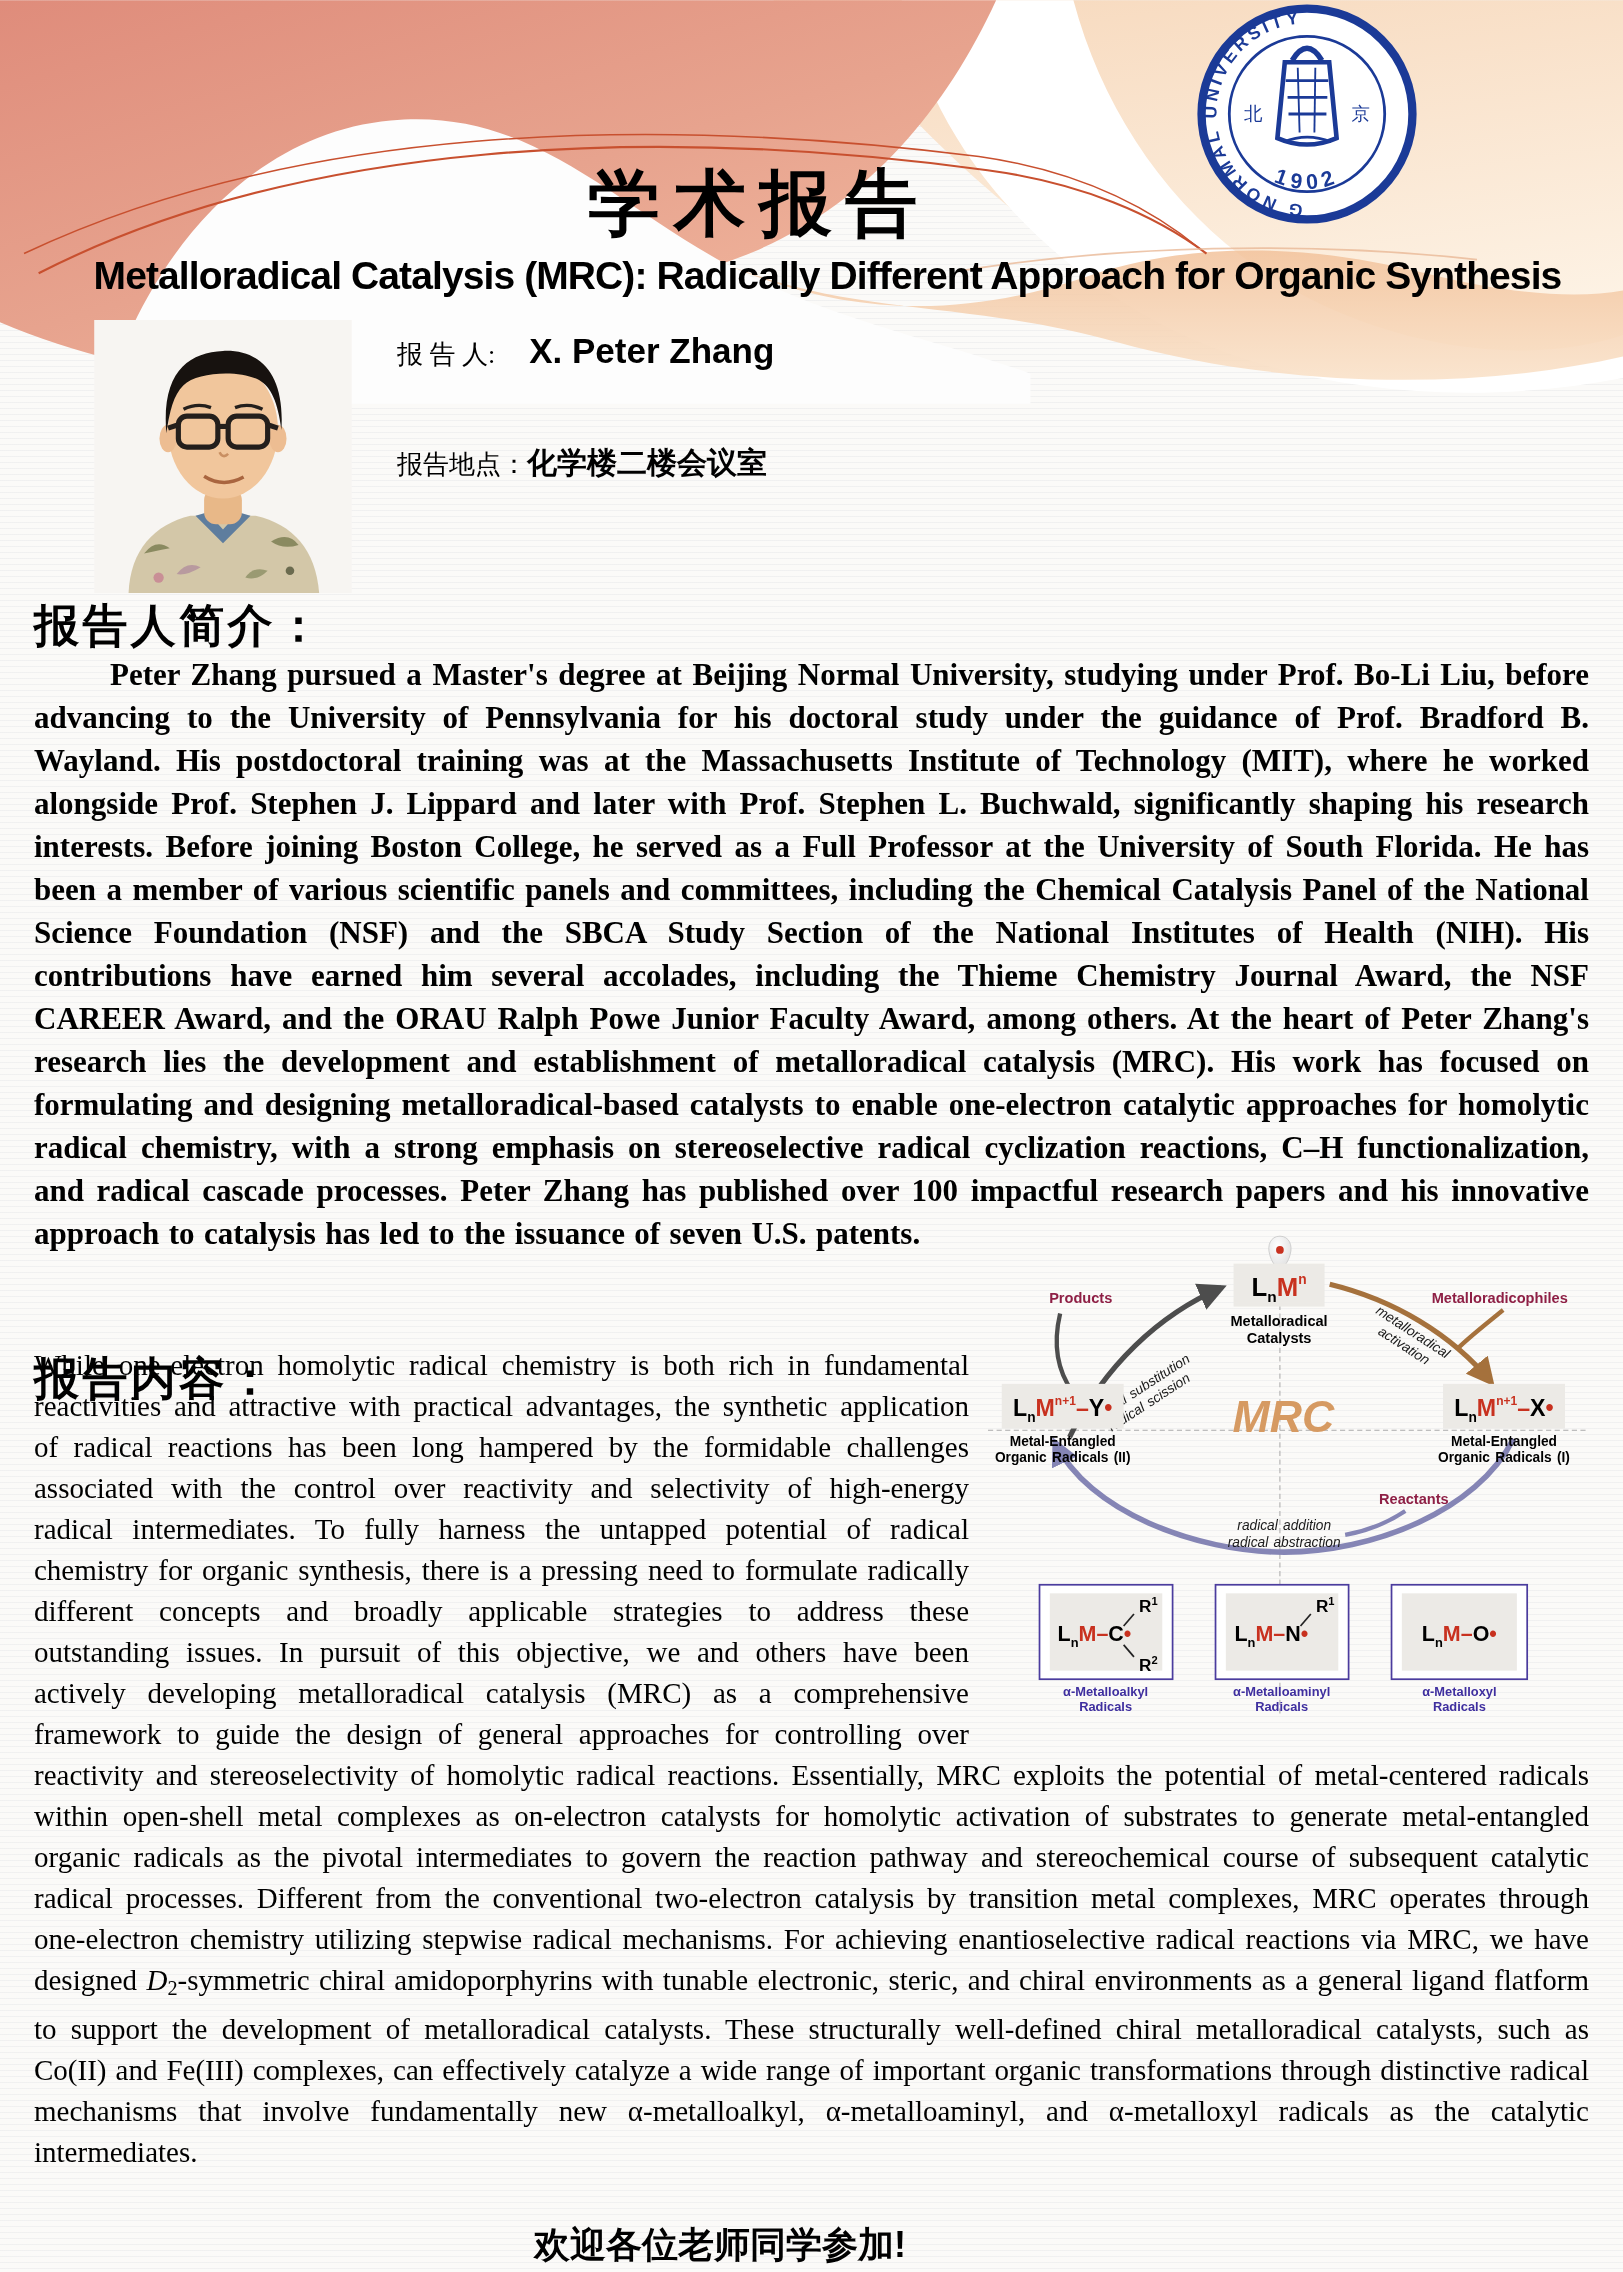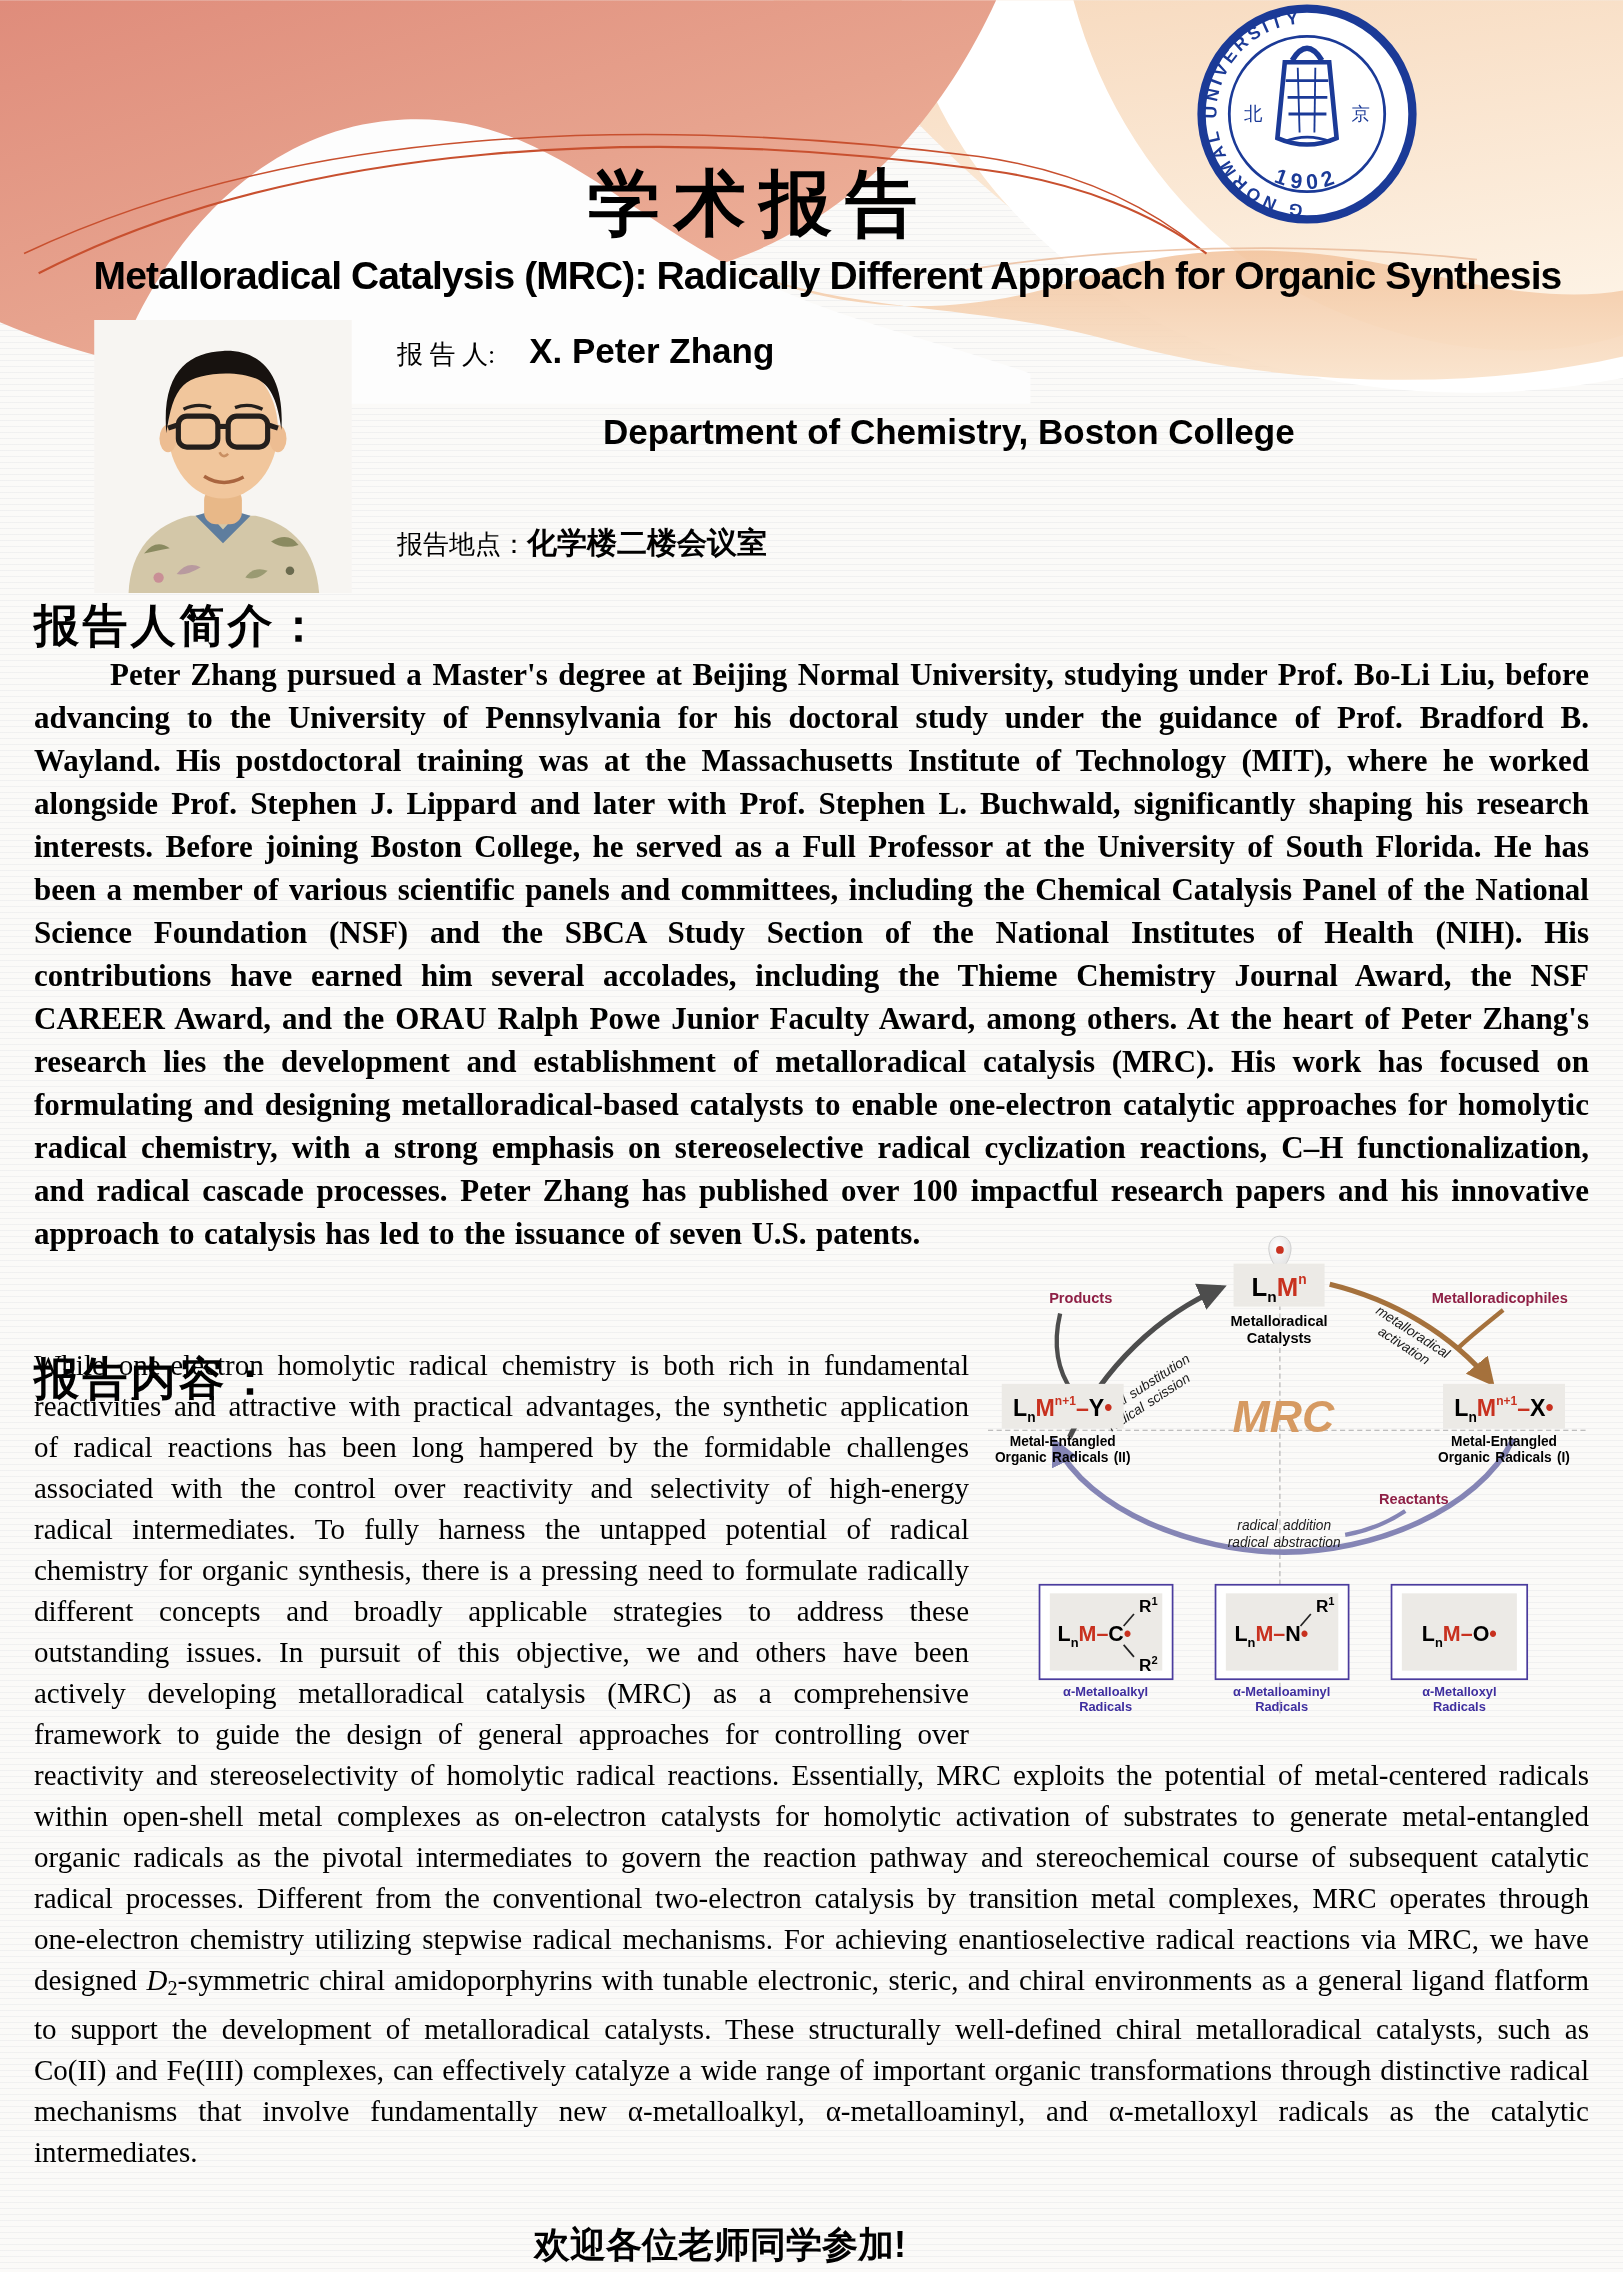--- a/index.html
+++ b/index.html
@@ -150,23 +150,20 @@
     <path d="M128,182 q22,14 46,1" stroke="#a9653f" stroke-width="4" fill="none"></path>
     <path d="M104,104 q16,-8 32,-2" stroke="#241f1c" stroke-width="4" fill="none"></path>
     <path d="M164,102 q16,-6 32,2" stroke="#241f1c" stroke-width="4" fill="none"></path>
   </svg>
 
   <div class="spk-info">
     <div class="spk-row row-name">
       <span class="lab-cn">报  告  人:</span>
       <span class="val-b">X. Peter Zhang</span>
     </div>
-    <div class="spk-row row-dept">
-      <span class="val-b">Department of Chemistry, Boston College</span>
-    </div>
     <div class="spk-row row-venue">
       <span class="lab-cn">报告地点：</span>
       <span class="venue-val">化学楼二楼会议室</span>
     </div>
   </div>
 </div>
 
 <div class="sec-head" id="bio-head">报告人简介：</div>
 <div class="bodytext" id="bio-text">Peter Zhang pursued a Master's degree at Beijing Normal University, studying under Prof. Bo-Li Liu, before advancing to the University of Pennsylvania for his doctoral study under the guidance of Prof. Bradford B. Wayland. His postdoctoral training was at the Massachusetts Institute of Technology (MIT), where he worked alongside Prof. Stephen J. Lippard and later with Prof. Stephen L. Buchwald, significantly shaping his research interests. Before joining Boston College, he served as a Full Professor at the University of South Florida. He has been a member of various scientific panels and committees, including the Chemical Catalysis Panel of the National Science Foundation (NSF) and the SBCA Study Section of the National Institutes of Health (NIH). His contributions have earned him several accolades, including the Thieme Chemistry Journal Award, the NSF CAREER Award, and the ORAU Ralph Powe Junior Faculty Award, among others. At the heart of Peter Zhang's research lies the development and establishment of metalloradical catalysis (MRC). His work has focused on formulating and designing metalloradical-based catalysts to enable one-electron catalytic approaches for homolytic radical chemistry, with a strong emphasis on stereoselective radical cyclization reactions, C–H functionalization, and radical cascade processes. Peter Zhang has published over 100 impactful research papers and his innovative approach to catalysis has led to the issuance of seven U.S. patents.</div>
 

